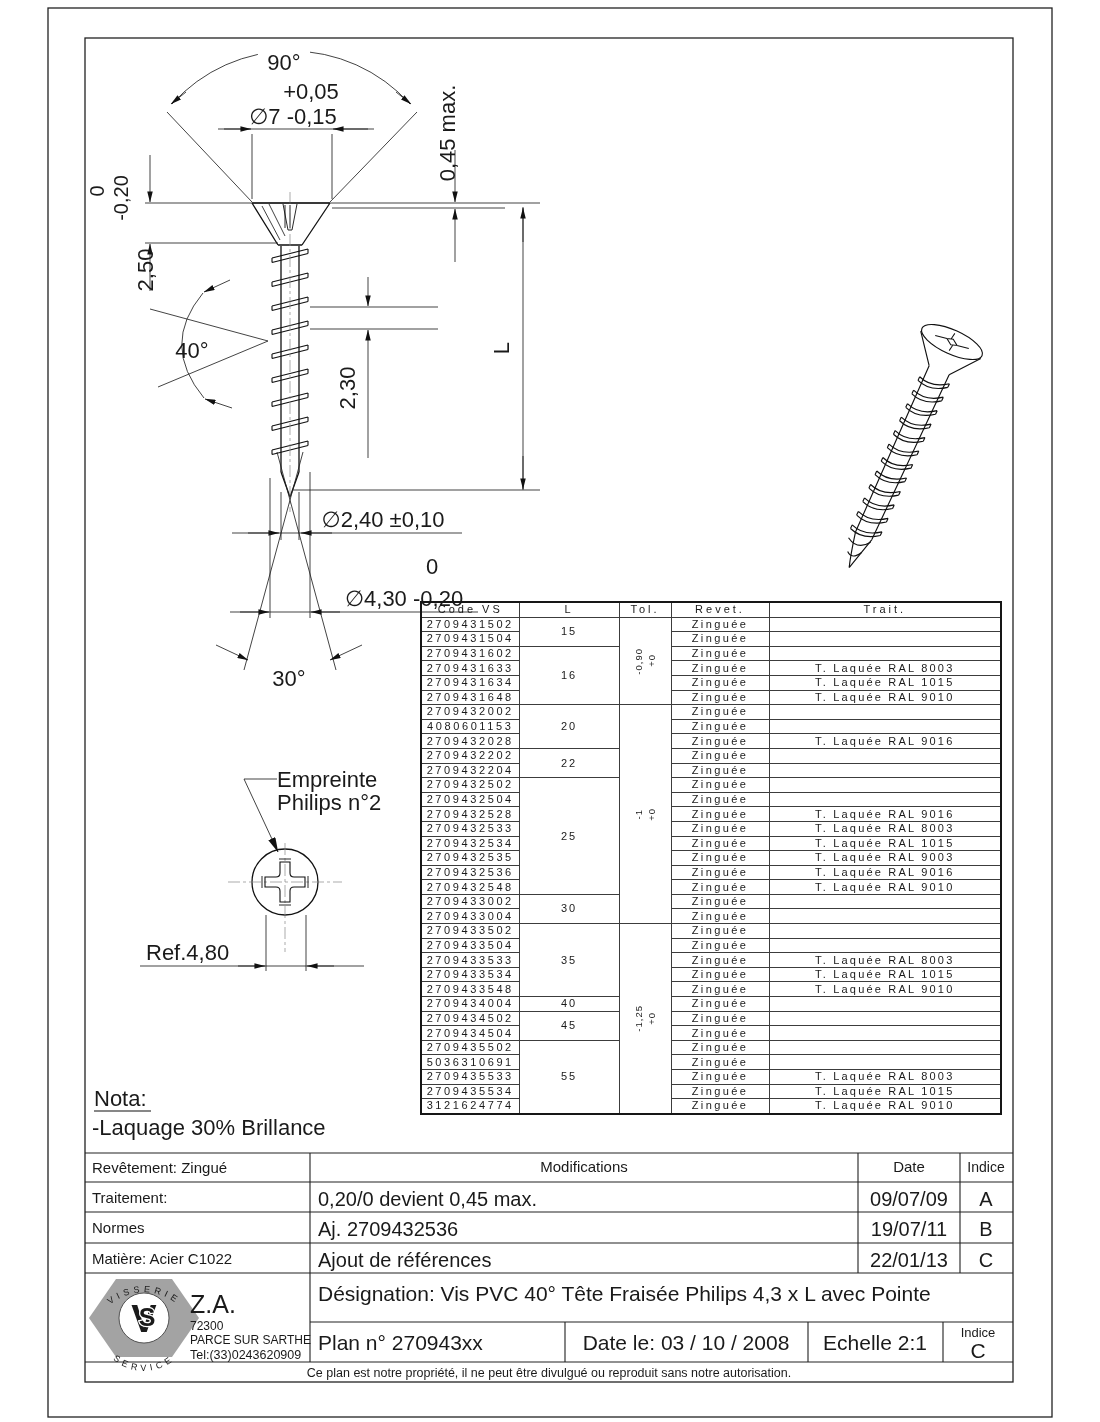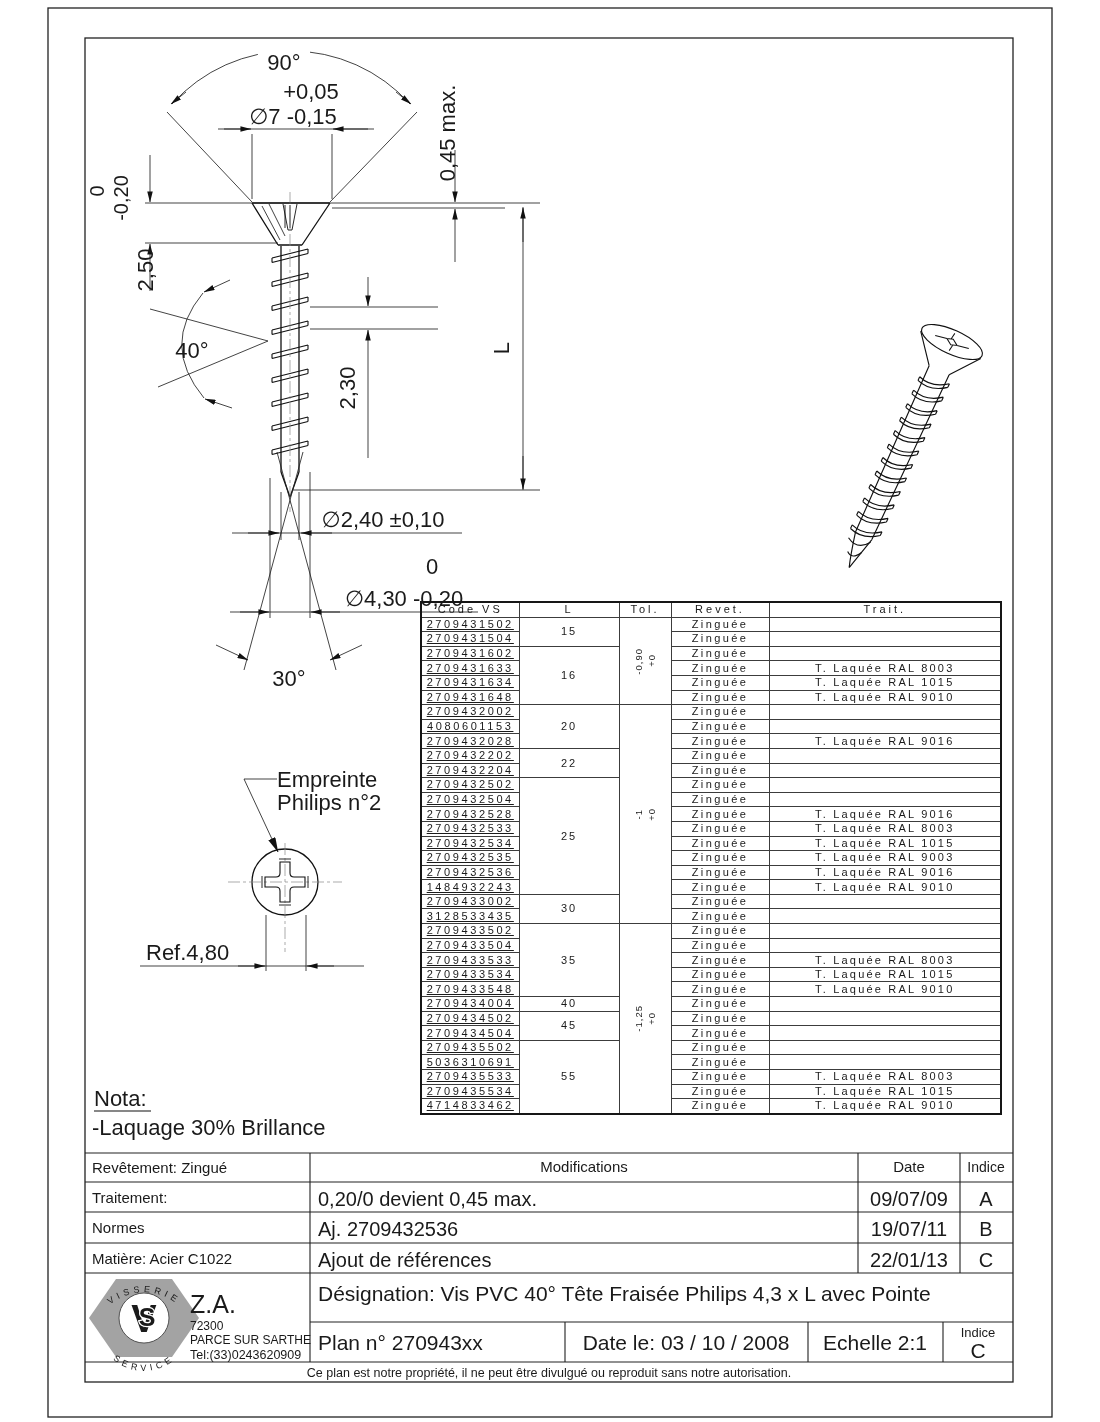--- a/index.html
+++ b/index.html
@@ -8,21 +8,21 @@
   svg text{font-family:"Liberation Sans",sans-serif;fill:#1a1a1a;}
   
   #ref-table{position:absolute;left:420px;top:601px;width:580px;
              border-collapse:collapse;table-layout:fixed;
              font-size:11px;line-height:1;}
   #ref-table th,#ref-table td{border:1px solid #3c3c3c;padding:0;margin:0;
              text-align:center;vertical-align:middle;height:13.6px;
              font-weight:normal;white-space:nowrap;overflow:hidden;}
   #ref-table{border:2px solid #161616;}
   #ref-table th{letter-spacing:3px;font-size:11px;}
-  td.code-cell{letter-spacing:2.6px;text-decoration:underline;}
+  td.code-cell{letter-spacing:2.6px;}
   td.l-cell{letter-spacing:2px;}
   td.revet-cell{letter-spacing:2.4px;}
   td.trait-cell{letter-spacing:2.2px;}
   td.tol-cell{vertical-align:middle;}
   .tolwrap{display:flex;justify-content:center;align-items:center;gap:4px;}
   .vtext{writing-mode:vertical-rl;transform:rotate(180deg);
          font-size:9.5px;letter-spacing:1px;}
 </style>
 </head>
 <body>
@@ -346,32 +346,32 @@
           <td class="code-cell">2709432535</td>
           <td class="revet-cell">Zinguée</td>
           <td class="trait-cell">T. Laquée RAL 9003</td>
         </tr>
         <tr>
           <td class="code-cell">2709432536</td>
           <td class="revet-cell">Zinguée</td>
           <td class="trait-cell">T. Laquée RAL 9016</td>
         </tr>
         <tr>
-          <td class="code-cell">1484932243</td>
+          <td class="code-cell">2709432548</td>
           <td class="revet-cell">Zinguée</td>
           <td class="trait-cell">T. Laquée RAL 9010</td>
         </tr>
         <tr>
           <td class="code-cell">2709433002</td>
           <td class="l-cell" rowspan="2">30</td>
           <td class="revet-cell">Zinguée</td>
           <td class="trait-cell"></td>
         </tr>
         <tr>
-          <td class="code-cell">3128533435</td>
+          <td class="code-cell">2709433004</td>
           <td class="revet-cell">Zinguée</td>
           <td class="trait-cell"></td>
         </tr>
         <tr>
           <td class="code-cell">2709433502</td>
           <td class="l-cell" rowspan="5">35</td>
           <td class="tol-cell" rowspan="13">
             <div class="tolwrap">
               <span class="vtext">-1,25</span>
               <span class="vtext">+0</span>
@@ -432,20 +432,20 @@
           <td class="code-cell">2709435533</td>
           <td class="revet-cell">Zinguée</td>
           <td class="trait-cell">T. Laquée RAL 8003</td>
         </tr>
         <tr>
           <td class="code-cell">2709435534</td>
           <td class="revet-cell">Zinguée</td>
           <td class="trait-cell">T. Laquée RAL 1015</td>
         </tr>
         <tr>
-          <td class="code-cell">4714833462</td>
+          <td class="code-cell">3121624774</td>
           <td class="revet-cell">Zinguée</td>
           <td class="trait-cell">T. Laquée RAL 9010</td>
         </tr>
       </tbody>
 </table>
 
 </div>
 
 </body></html>

